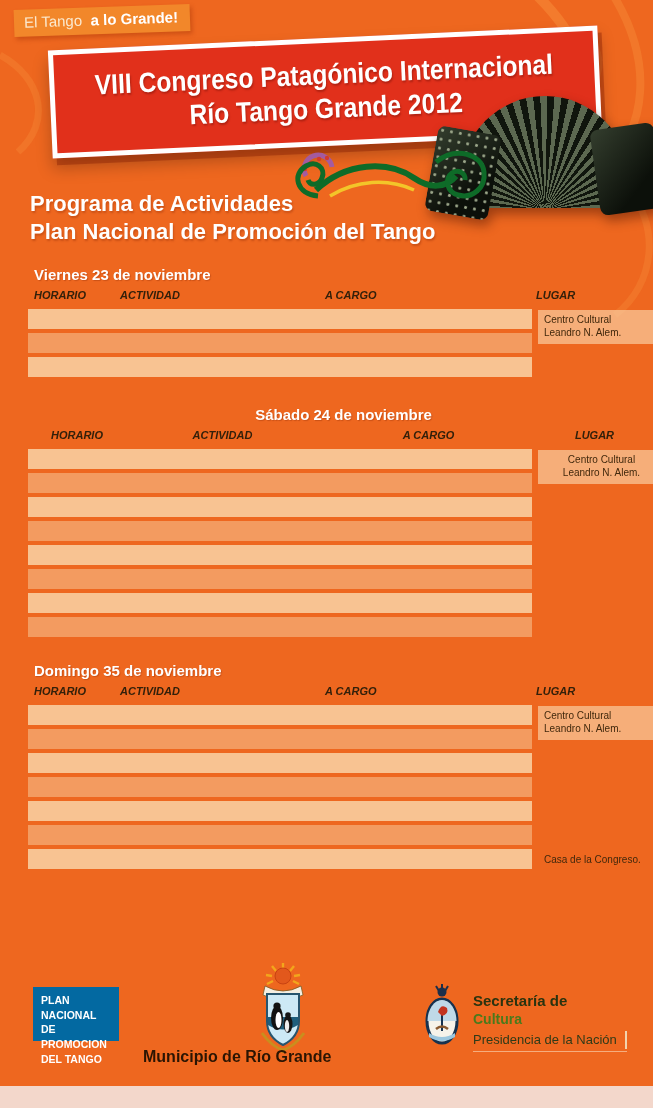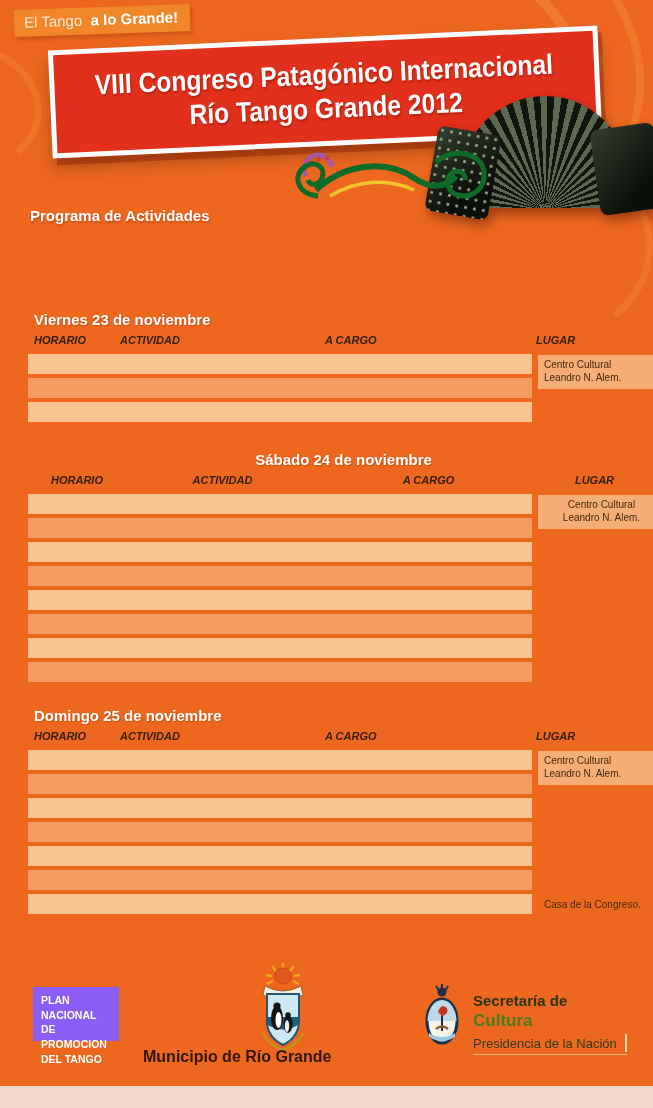--- a/index.html
+++ b/index.html
@@ -29,25 +29,25 @@
   .bellows{position:absolute;left:30px;bottom:8px;width:168px;height:112px;border-radius:84px 84px 0 0;
     background:repeating-conic-gradient(from -78deg at 50% 102%, #10150d 0deg 3.6deg, #5c6850 3.6deg 7.2deg);}
   .bbox{position:absolute;width:64px;height:86px;border-radius:8px;
     background:linear-gradient(135deg,#343e2e 0%,#0c100a 70%);}
   .bbox-l{left:0;bottom:0;transform:rotate(10deg);
     background-image:radial-gradient(#9aa589 1.2px,transparent 1.7px),linear-gradient(135deg,#343e2e 0%,#0c100a 70%);
     background-size:9px 9px,100% 100%;}
   .bbox-r{right:0;bottom:4px;transform:rotate(-8deg);}
 
   
-  .heading{position:absolute;left:30px;top:206px;color:#FFFFFF;font-weight:bold;font-size:15px;
+  .heading{position:absolute;left:30px;top:190px;color:#FFFFFF;font-weight:bold;font-size:22px;
     line-height:1.28;text-shadow:1px 2px 2px rgba(120,30,0,.3);}
 
   
-  .content{position:absolute;left:28px;right:0;top:266px;height:700px;margin-top:45px;}
+  .content{position:absolute;left:28px;right:0;top:266px;height:700px;}
   .day{position:absolute;left:0;right:0;}
   .day:nth-child(1){top:0;}
   .day:nth-child(2){top:140px;text-align:center;}
   .day:nth-child(3){top:396px;}
 
   .day-title{margin:0 0 6px 6px;font-size:15px;font-weight:bold;color:#FFFFFF;
     text-shadow:1px 1px 1px rgba(120,30,0,.3);}
   .hdr{display:flex;margin-bottom:4px;height:16px;}
   .hcell{font-size:11px;font-weight:bold;color:#33200A;font-style:italic;}
   .c1{width:92px;box-sizing:border-box;padding-left:6px;flex:none;}
@@ -64,30 +64,30 @@
   .act-in{display:block;width:114%;font-weight:bold;transform:scaleX(.877);transform-origin:0 0;white-space:nowrap;}
   .cargo-in{display:block;width:113%;transform:scaleX(.885);transform-origin:0 0;white-space:pre-line;color:#41280C;}
 
   .venue{position:absolute;left:510px;width:123px;box-sizing:border-box;padding:3px 2px 4px 6px;
     font-size:10px;line-height:1.3;color:#41280C;white-space:pre-line;}
   .venue-main{top:44px;min-height:34px;background:rgba(250,205,160,.7);}
   .venue-2{top:188px;}
   .venue:empty{display:none;}
 
   
-  .plan-box{position:absolute;left:33px;top:987px;width:86px;height:54px;background:#8b5cf6;
+  .plan-box{position:absolute;left:33px;top:987px;width:86px;height:54px;background:#0369a1;
     color:#FFFFFF;font-weight:bold;font-size:10.5px;line-height:1.4;white-space:pre-line;
     box-sizing:border-box;padding:6px 4px 4px 8px;}
   .muni-logo{position:absolute;left:253px;top:961px;}
   .muni-label{position:absolute;left:143px;top:1048px;width:280px;
     font-size:16px;font-weight:bold;color:#2B1503;}
   .secretaria{position:absolute;left:419px;top:984px;display:flex;align-items:flex-start;}
   .sec-text{margin-left:8px;padding-top:8px;}
   .sec-line1{font-size:15px;font-weight:bold;color:#29330F;line-height:1.2;}
-  .sec-line2{font-size:17px;font-weight:bold;color:#4A7A1C;line-height:1.2;margin:1px 0 3px;}
+  .sec-line2{font-size:14px;font-weight:bold;color:#4A7A1C;line-height:1.2;margin:1px 0 3px;}
   .sec-line3-wrap{display:flex;align-items:center;border-bottom:1px solid rgba(250,220,190,.6);padding-bottom:2px;justify-content:center;}
   .sec-line3{font-size:13px;color:#2F3A18;}
   .sec-bar{display:inline-block;width:2px;height:18px;background:#F2D3AE;margin-left:8px;}
 
   .bottom-strip{position:absolute;left:0;bottom:0;width:653px;height:22px;background:#F3D7CB;}
 </style>
 </head>
 <body>
 
 <div class="poster">
@@ -123,20 +123,21 @@
   </svg>
 
   <div class="bandoneon">
     <div class="bellows"></div>
     <div class="bbox bbox-l"></div>
     <div class="bbox bbox-r"></div>
   </div>
 
   <div class="heading">
     <div>Programa de Actividades</div>
+    <div>Plan Nacional de Promoción del Tango</div>
   </div>
 
   <div class="content">
 
   <section class="day">
       <h2 class="day-title">Viernes 23 de noviembre</h2>
       <div class="hdr">
         <div class="c1 hcell">HORARIO</div>
         <div class="c2 hcell">ACTIVIDAD</div>
         <div class="c3 hcell">A CARGO</div>
@@ -279,21 +280,21 @@
           <div class="c3 cell-txt">
               <span class="cargo-in"></span>
             </div>
         </div>
         </div>
       <div class="venue venue-main">Centro Cultural
 Leandro N. Alem.</div>
 
     </section>
       <section class="day">
-      <h2 class="day-title">Domingo 25 de noviembre</h2>
+      <h2 class="day-title">Domingo 35 de noviembre</h2>
       <div class="hdr">
         <div class="c1 hcell">HORARIO</div>
         <div class="c2 hcell">ACTIVIDAD</div>
         <div class="c3 hcell">A CARGO</div>
         <div class="c4 hcell">LUGAR</div>
       </div>
       <div class="rows">
 
       <div class="row">
           <div class="c1 cell-txt">

